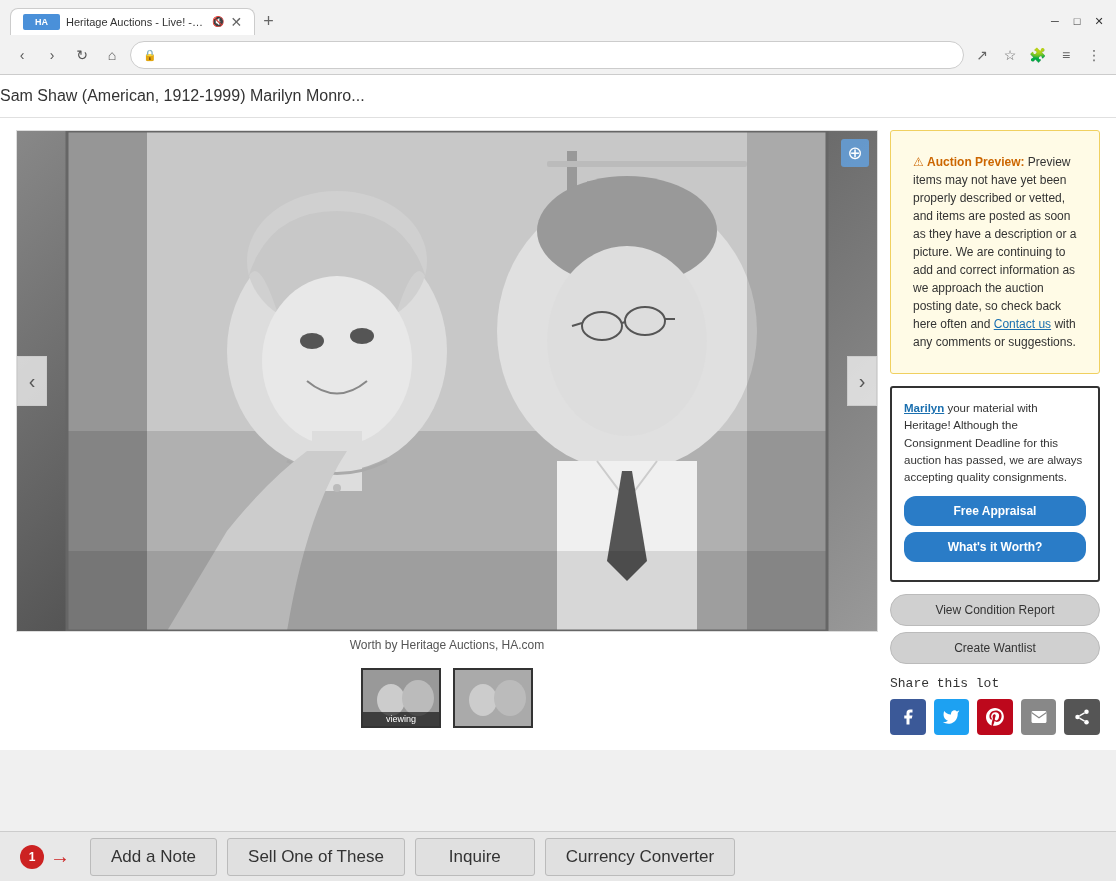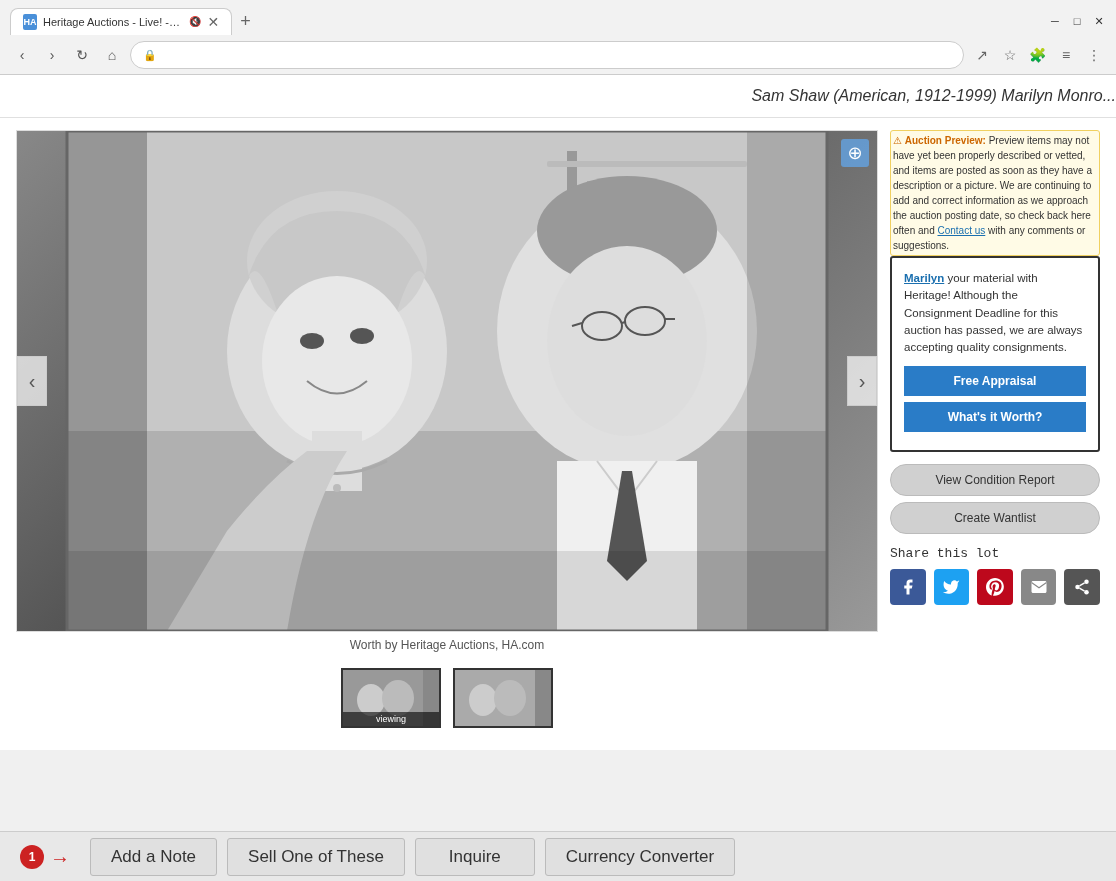--- a/index.html
+++ b/index.html
@@ -3,67 +3,67 @@
   <meta charset="utf-8">
   <style>
     * { box-sizing: border-box; margin: 0; padding: 0; }
     body { font-family: Arial, sans-serif; font-size: 13px; background: #f0f0f0; width: 1116px; height: 881px; overflow: hidden; }
 
     
     .browser-chrome { background: #f2f2f2; border-bottom: 1px solid #ccc; }
     .title-bar { display: flex; align-items: center; justify-content: space-between; padding: 6px 10px 0; height: 36px; }
     .tab-bar { display: flex; align-items: center; }
     .tab { display: flex; align-items: center; background: #fff; border: 1px solid #ccc; border-bottom: none; border-radius: 8px 8px 0 0; padding: 5px 12px; font-size: 12px; gap: 6px; min-width: 180px; }
-    .tab-favicon { width: 14px; height: 16px; background: #4a90d9; border-radius: 2px; display: flex; align-items: center; justify-content: center; color: white; font-size: 9px; font-weight: bold; }
+    .tab-favicon { width: 37px; height: 16px; background: #4a90d9; border-radius: 2px; display: flex; align-items: center; justify-content: center; color: white; font-size: 9px; font-weight: bold; }
     .tab-title { font-size: 11px; color: #333; flex: 1; overflow: hidden; text-overflow: ellipsis; white-space: nowrap; max-width: 140px; }
     .tab-audio { font-size: 10px; color: #666; }
     .tab-close { font-size: 14px; color: #666; cursor: pointer; }
     .new-tab { background: none; border: none; font-size: 18px; color: #666; cursor: pointer; padding: 0 8px; }
     .window-controls { display: flex; gap: 8px; align-items: center; }
     .win-btn { width: 14px; height: 14px; display: flex; align-items: center; justify-content: center; font-size: 11px; color: #333; cursor: pointer; }
 
     .address-bar { display: flex; align-items: center; padding: 4px 10px; gap: 6px; background: #f2f2f2; height: 38px; }
     .nav-btn { width: 24px; height: 24px; display: flex; align-items: center; justify-content: center; font-size: 14px; color: #555; cursor: pointer; }
     .url-bar { flex: 1; display: flex; align-items: center; background: #fff; border: 1px solid #ccc; border-radius: 20px; padding: 4px 12px; gap: 6px; height: 28px; }
     .url-lock { font-size: 11px; color: #555; }
     .url-text { font-size: 12px; color: #333; flex: 1; }
     .addr-actions { display: flex; gap: 4px; align-items: center; }
     .addr-icon { width: 24px; height: 24px; display: flex; align-items: center; justify-content: center; font-size: 14px; color: #666; cursor: pointer; }
-    .page-title-bar { background: #fff; padding: 12px 0; text-align: right; font-size: 16px; color: #333; border-bottom: 1px solid #e0e0e0; font-style: italic; }
+    .page-title-bar { background: #fff; padding: 12px 0; text-align: left; font-size: 16px; color: #333; border-bottom: 1px solid #e0e0e0; }
 
     .main-content { display: flex; padding: 12px 16px; gap: 12px; background: #fff; }
 
     
     .image-section { flex: 1; min-width: 0; }
     .image-wrapper { position: relative; border: 1px solid #ddd; background: #fff; }
     .main-image { width: 100%; height: 500px; background: linear-gradient(135deg, #888 0%, #555 40%, #777 70%, #999 100%); display: flex; align-items: center; justify-content: center; overflow: hidden; }
     .main-image svg { width: 100%; height: 100%; }
     .zoom-btn { position: absolute; top: 8px; right: 8px; width: 28px; height: 28px; background: rgba(100,160,220,0.85); border-radius: 3px; display: flex; align-items: center; justify-content: center; color: white; font-size: 18px; cursor: pointer; }
     .prev-btn, .next-btn { position: absolute; top: 50%; transform: translateY(-50%); width: 30px; height: 50px; background: rgba(255,255,255,0.7); display: flex; align-items: center; justify-content: center; font-size: 20px; color: #555; cursor: pointer; border: 1px solid #ccc; }
     .prev-btn { left: 0; }
     .next-btn { right: 0; }
     .image-caption { text-align: center; font-size: 12px; color: #555; padding: 6px 0; }
 
     .thumbnails { display: flex; justify-content: center; gap: 12px; padding: 10px 0; }
-    .thumb { width: 100px; height: 60px; border: 2px solid #333; cursor: pointer; overflow: hidden; position: relative; }
+    .thumb { width: 80px; height: 60px; border: 2px solid #333; cursor: pointer; overflow: hidden; position: relative; }
     .thumb.active { border-color: #333; }
     .thumb-label { position: absolute; bottom: 0; left: 0; right: 0; background: rgba(0,0,0,0.6); color: white; font-size: 9px; text-align: center; padding: 2px; }
     .thumb-img { width: 100%; height: 100%; background: #888; }
 
     
     .sidebar { width: 210px; flex-shrink: 0; }
-    .auction-preview { background: #fffbe6; border: 1px solid #f0d060; border-radius: 3px; padding: 2px; font-size: 10px; color: #333; line-height: 1.5; }
+    .auction-preview { background: #fffbe6; border: 1px solid #f0d060; border-radius: 3px; padding: 22px; margin-bottom: 12px; font-size: 12px; color: #333; line-height: 1.5; }
     .preview-title { font-weight: bold; color: #cc6600; }
     .preview-warning { color: #cc6600; }
     .contact-link { color: #1a6faf; text-decoration: underline; cursor: pointer; }
 
     .consign-box { border: 2px solid #333; border-radius: 3px; padding: 12px; margin-bottom: 12px; }
     .consign-text { font-size: 11.5px; color: #333; line-height: 1.5; margin-bottom: 10px; }
     .consign-link { color: #1a6faf; text-decoration: underline; cursor: pointer; font-weight: bold; }
-    .btn-blue { background: #2a7cc7; color: white; border: none; border-radius: 0; padding: 8px 12px; width: 100%; margin-bottom: 6px; cursor: pointer; font-size: 12px; font-weight: bold; }
+    .btn-blue { background: #2a7cc7; color: white; border: none; border-radius: 12px; padding: 8px 12px; width: 100%; margin-bottom: 6px; cursor: pointer; font-size: 12px; font-weight: bold; }
 
     .action-btn { background: #d0d0d0; color: #333; border: 1px solid #bbb; border-radius: 20px; padding: 8px 12px; width: 100%; margin-bottom: 6px; cursor: pointer; font-size: 12px; text-align: center; display: block; }
 
     .share-section { padding-top: 6px; font-family: Liberation Mono, monospace; }
     .share-title { font-size: 13px; color: #333; margin-bottom: 8px; }
     .share-icons { display: flex; gap: 8px; }
     .share-icon { width: 36px; height: 36px; border-radius: 4px; display: flex; align-items: center; justify-content: center; cursor: pointer; font-size: 16px; color: white; }
     .share-fb { background: #3b5998; }
     .share-tw { background: #1da1f2; }
     .share-pin { background: #bd081c; }

